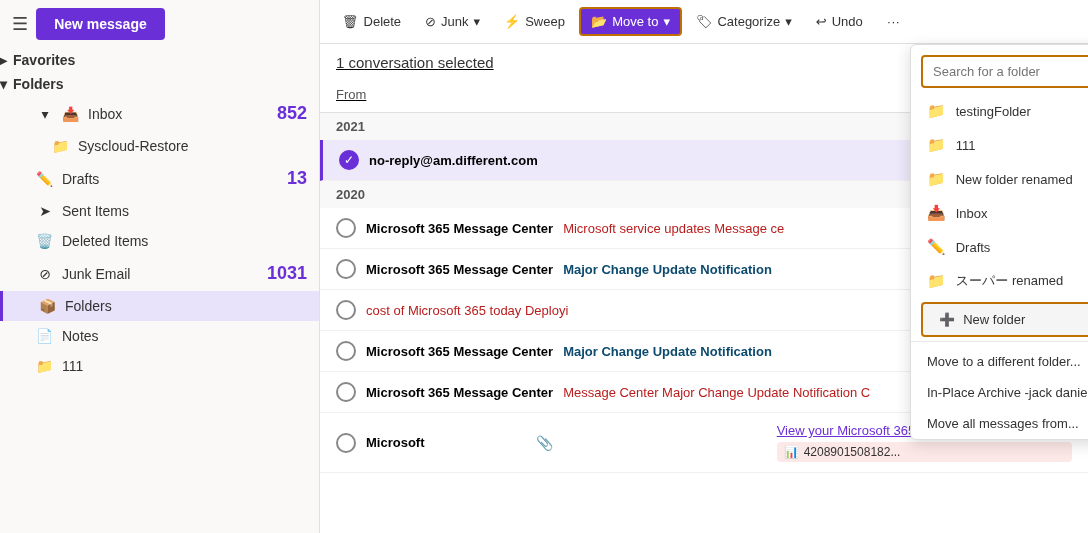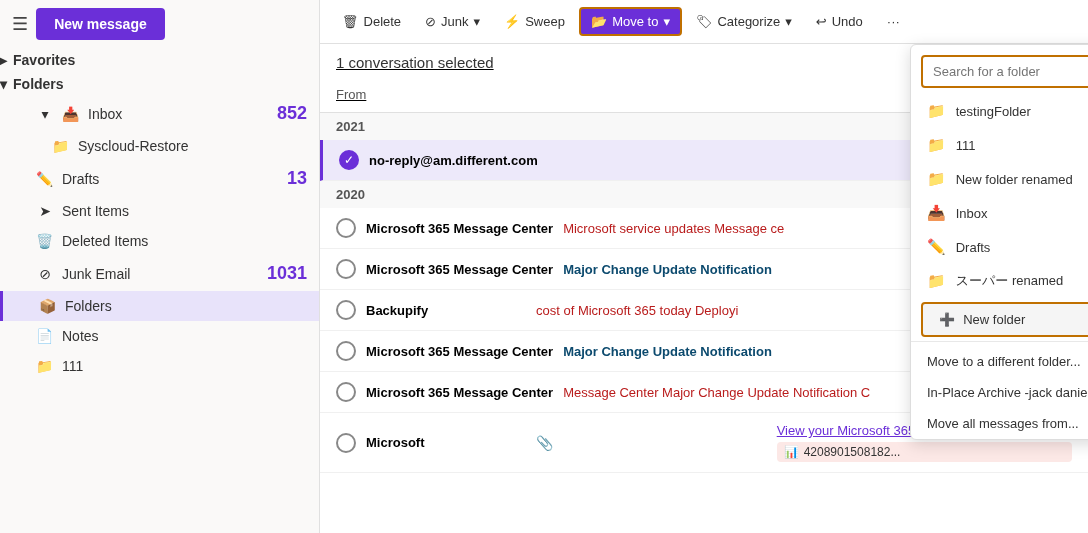--- a/index.html
+++ b/index.html
@@ -196,21 +196,20 @@
       </div>
 
       <div class="email-row">
         <div class="check-circle"></div>
         <span class="sender">Microsoft 365 Message Center</span>
         <span class="subject bold">Major Change Update Notification</span>
       </div>
 
       <div class="email-row">
         <div class="check-circle"></div>
-        <span class="sender">Backupify</span>
         <span class="subject">cost of Microsoft 365 today  Deployi</span>
       </div>
 
       <div class="email-row">
         <div class="check-circle"></div>
         <span class="sender">Microsoft 365 Message Center</span>
         <span class="subject bold">Major Change Update Notification</span>
       </div>
 
       <div class="email-row">

